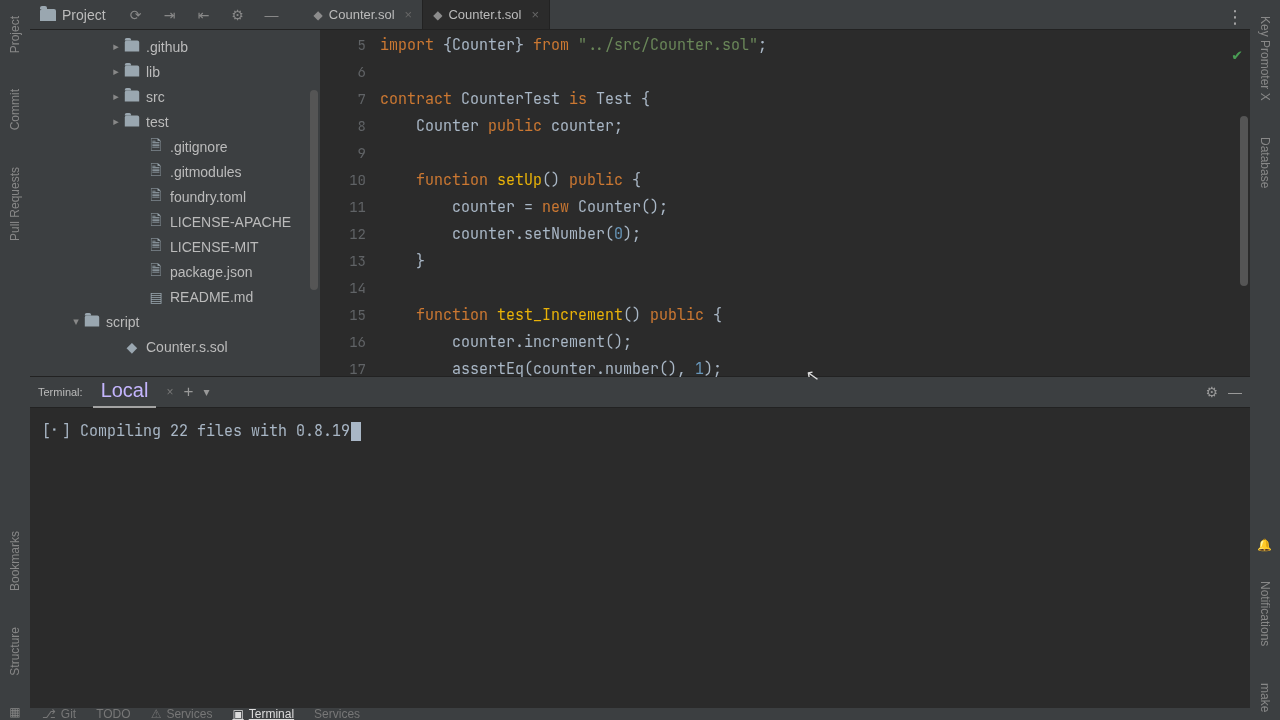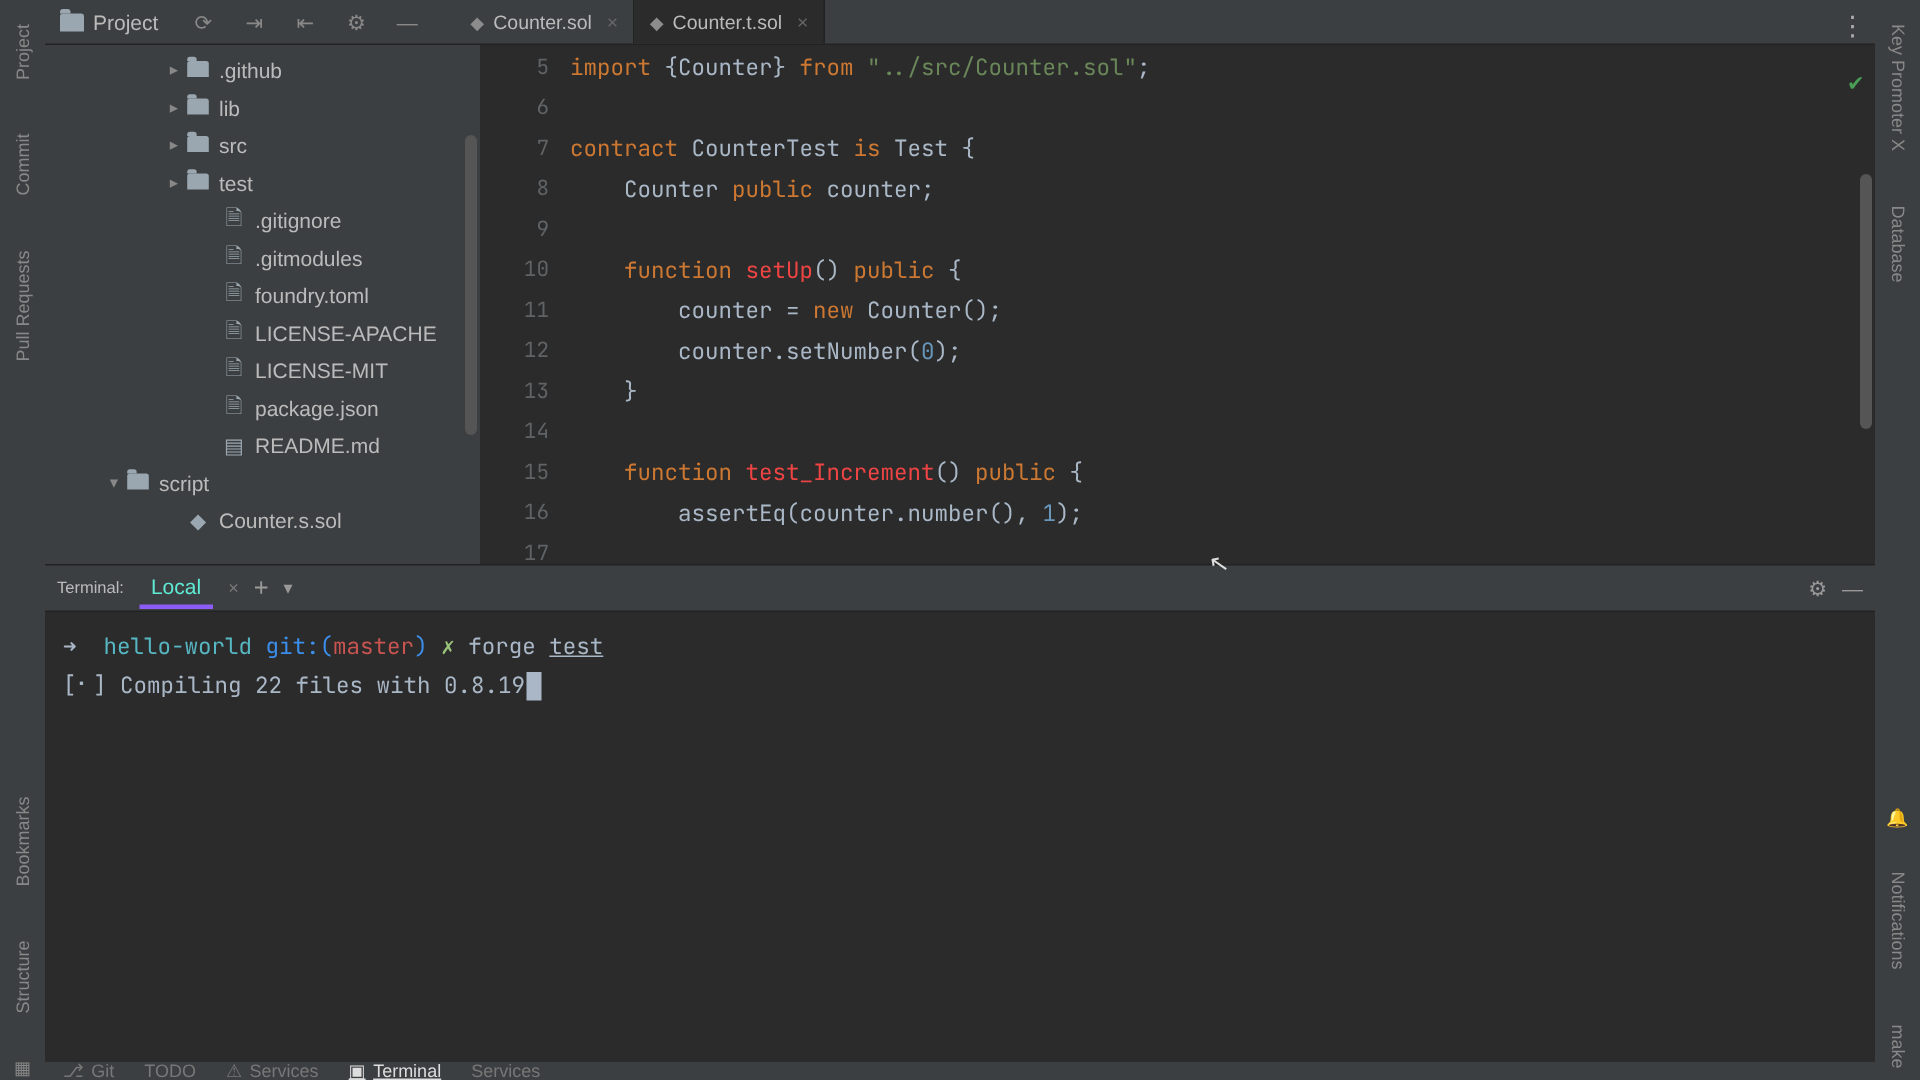--- a/index.html
+++ b/index.html
@@ -47,32 +47,32 @@
 .tree-row .chev { width:12px; text-align:center; color:#888; font-size:11px; }
 .tree-row .fico { width:16px; text-align:center; margin:0 6px 0 2px; color:#9aa7b0; }
 .tree-scroll-thumb { position:absolute; right:2px; top:60px; width:8px; height:200px; background:#555; border-radius:4px; }
 .editor { flex:1; background:#2b2b2b; display:flex; position:relative; }
 .gutter { width:60px; background:#2b2b2b; text-align:right; padding-right:14px; padding-top:2px; }
 .gutter .ln { height:27px; line-height:27px; color:#606366; font-family:"JetBrains Mono","Consolas",monospace; font-size:14px; }
 .code { flex:1; padding-top:2px; font-family:"JetBrains Mono","Consolas",monospace; font-size:15px; position:relative; }
 .code-line { height:27px; line-height:27px; white-space:pre; }
 .tok-kw { color:#cc7832; }
 .tok-type { color:#a9b7c6; }
-.tok-name { color:#ef4444;margin-top:48px; }
+.tok-name { color:#eab308;margin-top:48px; }
 .tok-str { color:#6a8759; }
 .tok-num { color:#6897bb; }
 .tok-plain { color:#a9b7c6; }
 .editor-check { position:absolute; right:8px; top:14px; color:#499c54; font-size:16px; }
 .editor-scroll { position:absolute; right:2px; top:86px; width:8px; height:170px; background:#555; border-radius:4px; }
 .terminal-bar {
   height:32px; background:#3c3f41; display:flex; align-items:center; padding:0 8px; gap:10px;
   border-top:1px solid #222; border-bottom:1px solid #222;
 }
 .terminal-bar .lbl { color:#bbb; font-size:11px; }
-.terminal-bar .tab-local { color:#5eead4; font-size:14px; padding:4px 8px; border-bottom:3px solid #8b5cf6; }
+.terminal-bar .tab-local { color:#c4b5fd; font-size:20px; padding:4px 8px; border-bottom:3px solid #a3a3a3; }
 .terminal-bar .tab-close { color:#777; font-size:12px; }
 .terminal-bar .plus { color:#999; font-size:17px; }
 .terminal-bar .chev-d { color:#999; font-size:12px; }
 .terminal-bar .spacer { flex:1; }
 .terminal-bar .gear, .terminal-bar .min { color:#999; font-size:14px; }
 .terminal-body { flex:1; background:#2b2b2b; padding:10px 12px; font-family:"JetBrains Mono","Consolas",monospace; font-size:15px; }
 .tline { line-height:26px; white-space:pre; }
 .t-dir { color:#56b6c2; }
 .t-git { color:#3b8eea; }
 .t-branch { color:#c75450; }
@@ -232,38 +232,38 @@
           <div class="code-line"></div>
           <div class="code-line"><span class="tok-kw">contract </span><span class="tok-type">CounterTest </span><span class="tok-kw">is </span><span class="tok-type">Test </span><span class="tok-plain">{</span></div>
           <div class="code-line"><span class="tok-plain">    Counter </span><span class="tok-kw">public </span><span class="tok-plain">counter;</span></div>
           <div class="code-line"></div>
           <div class="code-line"><span class="tok-plain">    </span><span class="tok-kw">function </span><span class="tok-name">setUp</span><span class="tok-plain">() </span><span class="tok-kw">public </span><span class="tok-plain">{</span></div>
           <div class="code-line"><span class="tok-plain">        counter = </span><span class="tok-kw">new </span><span class="tok-plain">Counter();</span></div>
           <div class="code-line"><span class="tok-plain">        counter.setNumber(</span><span class="tok-num">0</span><span class="tok-plain">);</span></div>
           <div class="code-line"><span class="tok-plain">    }</span></div>
           <div class="code-line"></div>
           <div class="code-line"><span class="tok-plain">    </span><span class="tok-kw">function </span><span class="tok-name">test_Increment</span><span class="tok-plain">() </span><span class="tok-kw">public </span><span class="tok-plain">{</span></div>
+          <div class="code-line"><span class="tok-plain">        counter.increment();</span></div>
           <div class="code-line"><span class="tok-plain">        assertEq(counter.number(), </span><span class="tok-num">1</span><span class="tok-plain">);</span></div>
         </div>
     </div>
   </div>
 
   <div class="terminal-bar">
     <span class="lbl">Terminal:</span>
     <span class="tab-local">Local</span>
     <span class="tab-close">×</span>
     <span class="plus">+</span>
     <span class="chev-d">▾</span>
     <span class="spacer"></span>
     <span class="gear">⚙</span>
     <span class="min">—</span>
   </div>
 
   <div class="terminal-body">
-    <div class="tline">➜  <span class="t-dir">hello-world</span> <span class="t-git">git:(</span><span class="t-branch">master</span><span class="t-git">)</span> <span class="t-lambda">✗</span> <span class="t-cmd">forge </span><span class="t-cmd t-underline">test</span></div>
     <div class="tline"><span>[⠂] Compiling 22 files with 0.8.19</span><span class="cursor-block"></span></div>
   </div>
 </div>
 
 <div class="bottom-bar">
   <span class="item">
       <span>⎇</span>
       <span>Git</span>
     </span>
   <span class="item">

